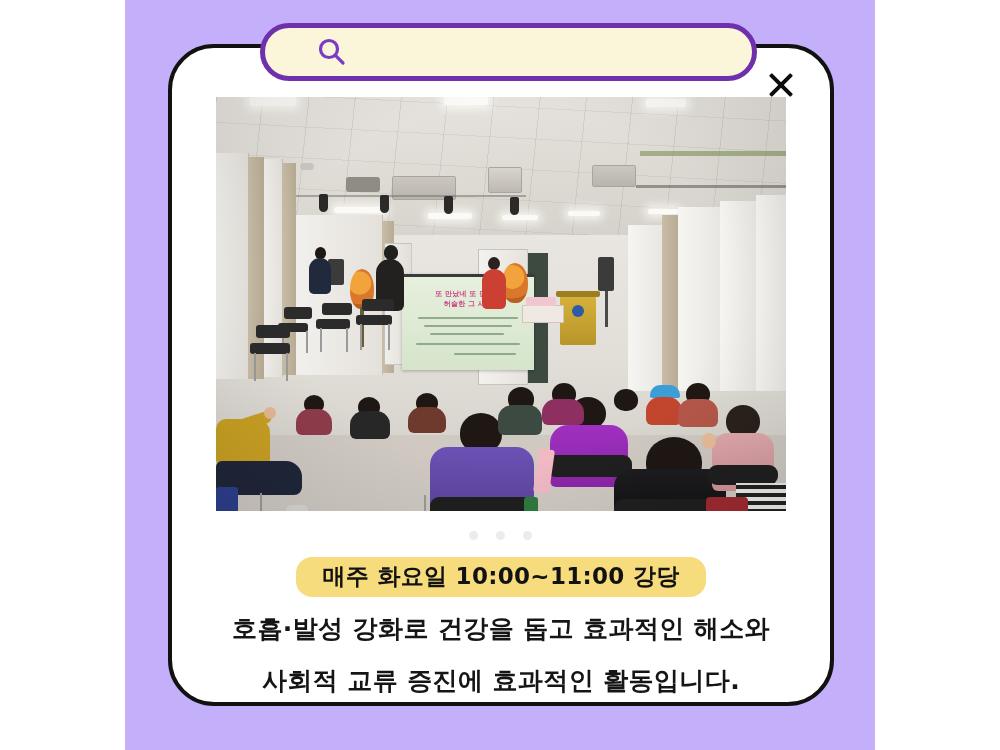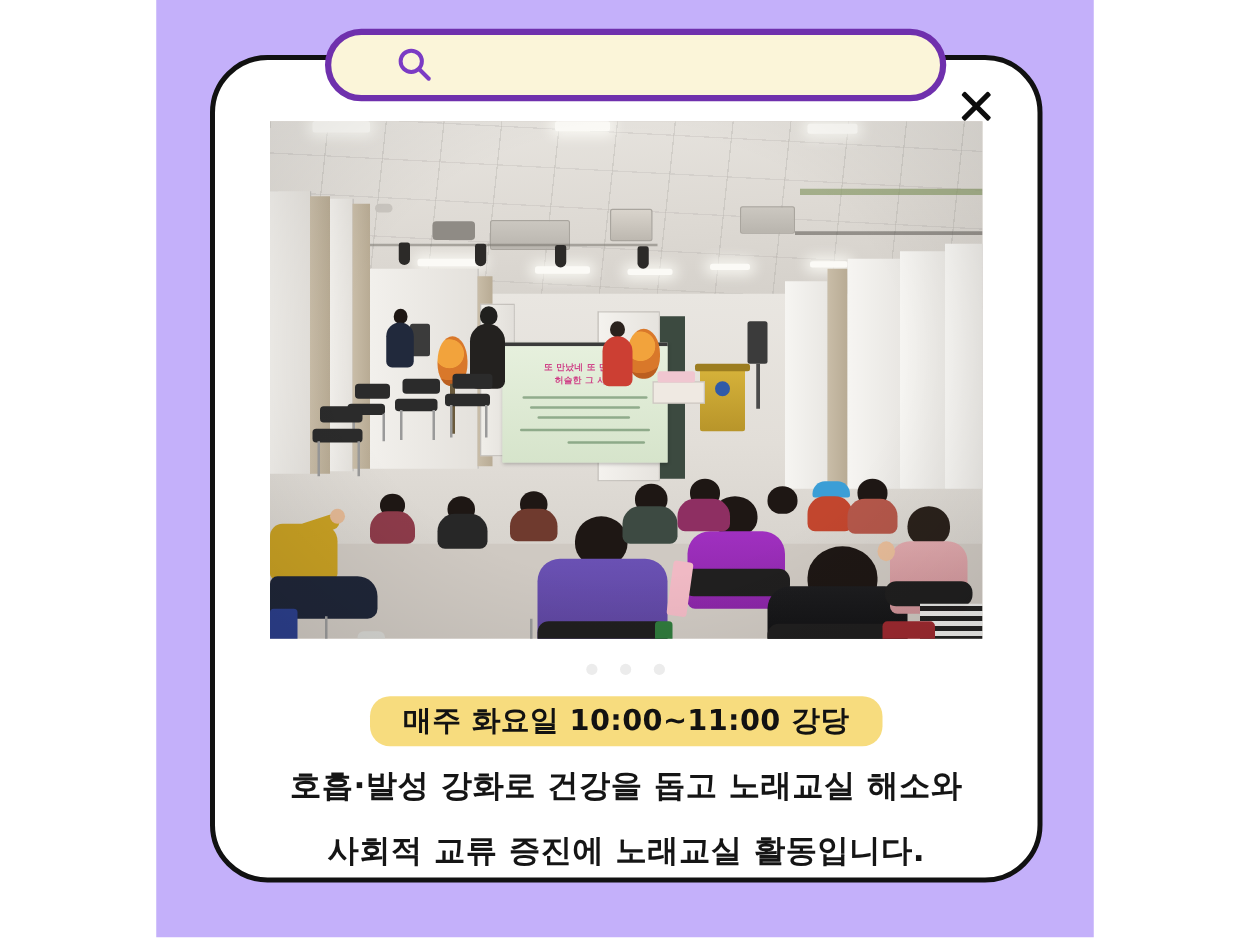--- a/index.html
+++ b/index.html
@@ -461,17 +461,17 @@
     <div class="dot"></div>
   </div>
 
   <div class="schedule-wrap">
     <div class="schedule-hl">
       <span class="schedule-text">매주 화요일 10:00~11:00 강당</span>
     </div>
   </div>
 
   <div class="desc">
-    <span class="line">호흡·발성 강화로 건강을 돕고 노래교실 해소와</span>
-    <span class="line">사회적 교류 증진에 노래교실 활동입니다.</span>
+    <span class="line">호흡·발성 강화로 건강을 돕고 효과적인 해소와</span>
+    <span class="line">사회적 교류 증진에 효과적인 활동입니다.</span>
   </div>
 
 </div>
 
 </body></html>

